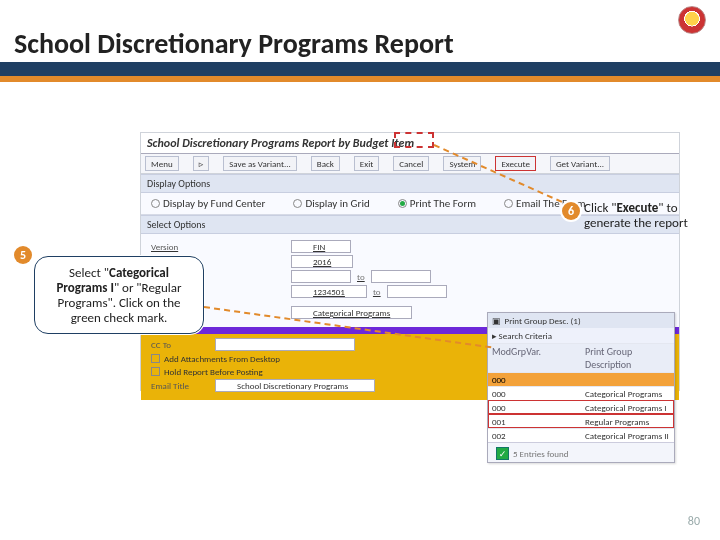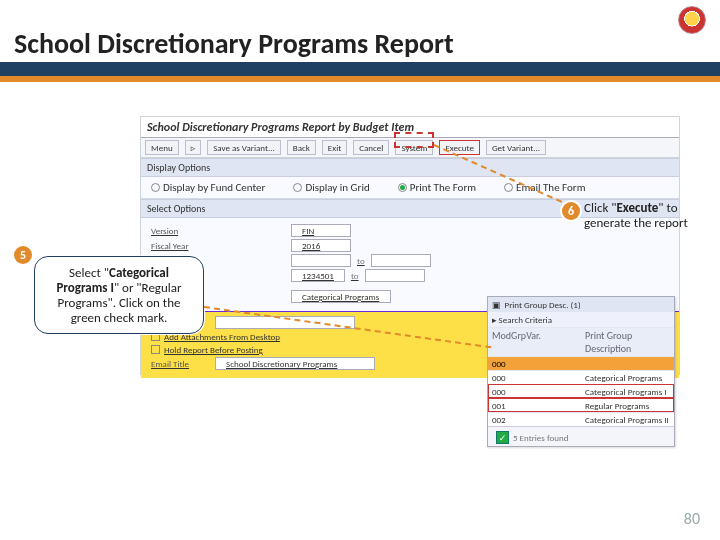--- a/index.html
+++ b/index.html
@@ -21,68 +21,68 @@
     background: radial-gradient(circle at 50% 45%, #ffd24a 0 35%, #fff 36% 40%, #c33 41% 100%);
     border: 1px solid #b88;
   }
 
   
   .title { position: absolute; left: 14px; top: 26px; font-size: 28px; font-weight: 700; color: #222; }
   .titlebar { position: absolute; left: 0; top: 62px; width: 720px; height: 14px; background: #1f3f63; }
   .orangebar { position: absolute; left: 0; top: 76px; width: 720px; height: 6px; background: #e28a2b; }
 
   
-  .app { position: absolute; left: 140px; top: 116px; width: 540px; height: 259px; background: #eef1f6; border: 1px solid #cfd3da; font-size: 10px; color: #333; }
+  .app { position: absolute; left: 140px; top: 132px; width: 540px; height: 259px; background: #eef1f6; border: 1px solid #cfd3da; font-size: 10px; color: #333; }
 
   .app-title { padding: 3px 6px; font-weight: 700; font-style: italic; font-size: 12px; background: #fff; border-bottom: 1px solid #aab; }
 
-  .toolbar { display: flex; gap: 4px; background: #f5f6fa; border-bottom: 1px solid #cfd3da; padding: 2px 4px; }
+  .toolbar { display: flex; gap: 12px; background: #f5f6fa; border-bottom: 1px solid #cfd3da; padding: 2px 4px; }
   .tbtn { background: #f2f3f7; border: 1px solid #b9bfd0; padding: 1px 5px; font-size: 9px; cursor: pointer; margin-right: 2px; }
   .tbtn.exec { border: 1px solid #c33; }
   .exec-dash { position: absolute; border: 2px dashed #c33; pointer-events: none; }
 
   .section-lbl { background: #dfe5f2; padding: 2px 6px; font-size: 10px; border-top: 1px solid #c8cee0; border-bottom: 1px solid #c8cee0; }
 
   .disp-row { display: flex; gap: 28px; padding: 4px 10px; background: #f9faff; font-size: 11px; border-bottom: 1px solid #d6dae6; }
   .radio { display: inline-flex; align-items: center; gap: 3px; }
   .radio .dot { width: 9px; height: 9px; border-radius: 50%; border: 1px solid #888; display: inline-block; }
   .radio.sel .dot::after { content: ""; display: block; width: 5px; height: 5px; margin: 1px; border-radius: 50%; background: #2a4; }
 
   .form-area { position: relative; padding: 4px 10px 6px 10px; background: #f9faff; text-decoration: underline; }
   .frow { display: flex; align-items: center; margin: 2px 0; font-size: 9px; }
   .flabel { width: 140px; color: #555; }
-  .fin { background: #fff; border: 1px solid #aab; height: 13px; padding: 0 10px; min-width: 60px; font-size: 9px; }
+  .fin { background: #fff; border: 1px solid #aab; height: 13px; padding: 0 21px; min-width: 60px; font-size: 9px; }
   .mini { width: 30px; }
   .to { margin: 0 6px; color: #777; }
 
   .popup { position: absolute; right: 4px; top: 78px; width: 188px; background: #fff; border: 1px solid #aab; font-size: 9px; box-shadow: 1px 1px 2px rgba(0,0,0,.15); }
   .popup .ph { background: #dfe5f2; padding: 2px 4px; }
   .popup .prow { display: flex; }
   .popup .pcell { flex: 1; padding: 1px 4px; border-top: 1px solid #e4e7f0; }
   .popup .hdr { background: #e9edf7; font-size: 10px; color: #667; }
   .prow.hl { background: #f3a23a; color: #000; }
   .prow.boxed { outline: 1.5px solid #c33; outline-offset: -1px; }
   .popup .pf { padding: 2px 4px; background: #f3f5fb; border-top: 1px solid #ccd; color: #777; }
   .chk { width: 13px; height: 13px; background: #2a4; color: #fff; display: inline-flex; align-items: center; justify-content: center; font-size: 9px; border: 1px solid #176; margin: 2px 4px 0 4px; }
 
-  .cc { padding: 2px 10px 6px 10px; background: #fde047; border-top: 1px solid #6d28d9; font-size: 9px; text-decoration: underline; }
+  .cc { padding: 2px 10px 6px 10px; background: #eab308; border-top: 7px solid #6d28d9; font-size: 9px; }
   .ck { display: flex; align-items: center; gap: 4px; margin: 2px 0; }
   .ck .box { width: 9px; height: 9px; border: 1px solid #888; }
 
   
   .co-num { width: 18px; height: 18px; border-radius: 50%; background: #e28a2b; color: #fff; font-size: 12px; display: inline-flex; align-items: center; justify-content: center; font-weight: 700; box-shadow: 0 0 0 2px #fff; }
   .co5 { position: absolute; left: 14px; top: 246px; }
   .co6 { position: absolute; left: 562px; top: 202px; }
   .callout5 { position: absolute; left: 34px; top: 256px; width: 170px; background: #fff; border: 1.5px solid #1f3f63; border-radius: 14px; padding: 8px 10px; font-size: 13px; text-align: center; color: #222; box-shadow: 0 0 0 1px #fff; }
   .callout6 { position: absolute; left: 584px; top: 200px; width: 126px; font-size: 13px; color: #222; }
 
   
   .conn { position: absolute; border-top: 2px dashed #e28a2b; transform-origin: left center; }
 
-  .pagenum { position: absolute; right: 20px; bottom: 12px; color: #9aa; font-size: 16px; }
+  .pagenum { position: absolute; right: 20px; bottom: 12px; color: #9aa; font-size: 12px; }
 </style>
 </head>
 <body>
 
 <div class="slide">
   <div class="logo"></div>
   <div class="title">School Discretionary Programs Report</div>
   <div class="titlebar"></div>
   <div class="orangebar"></div>
 

